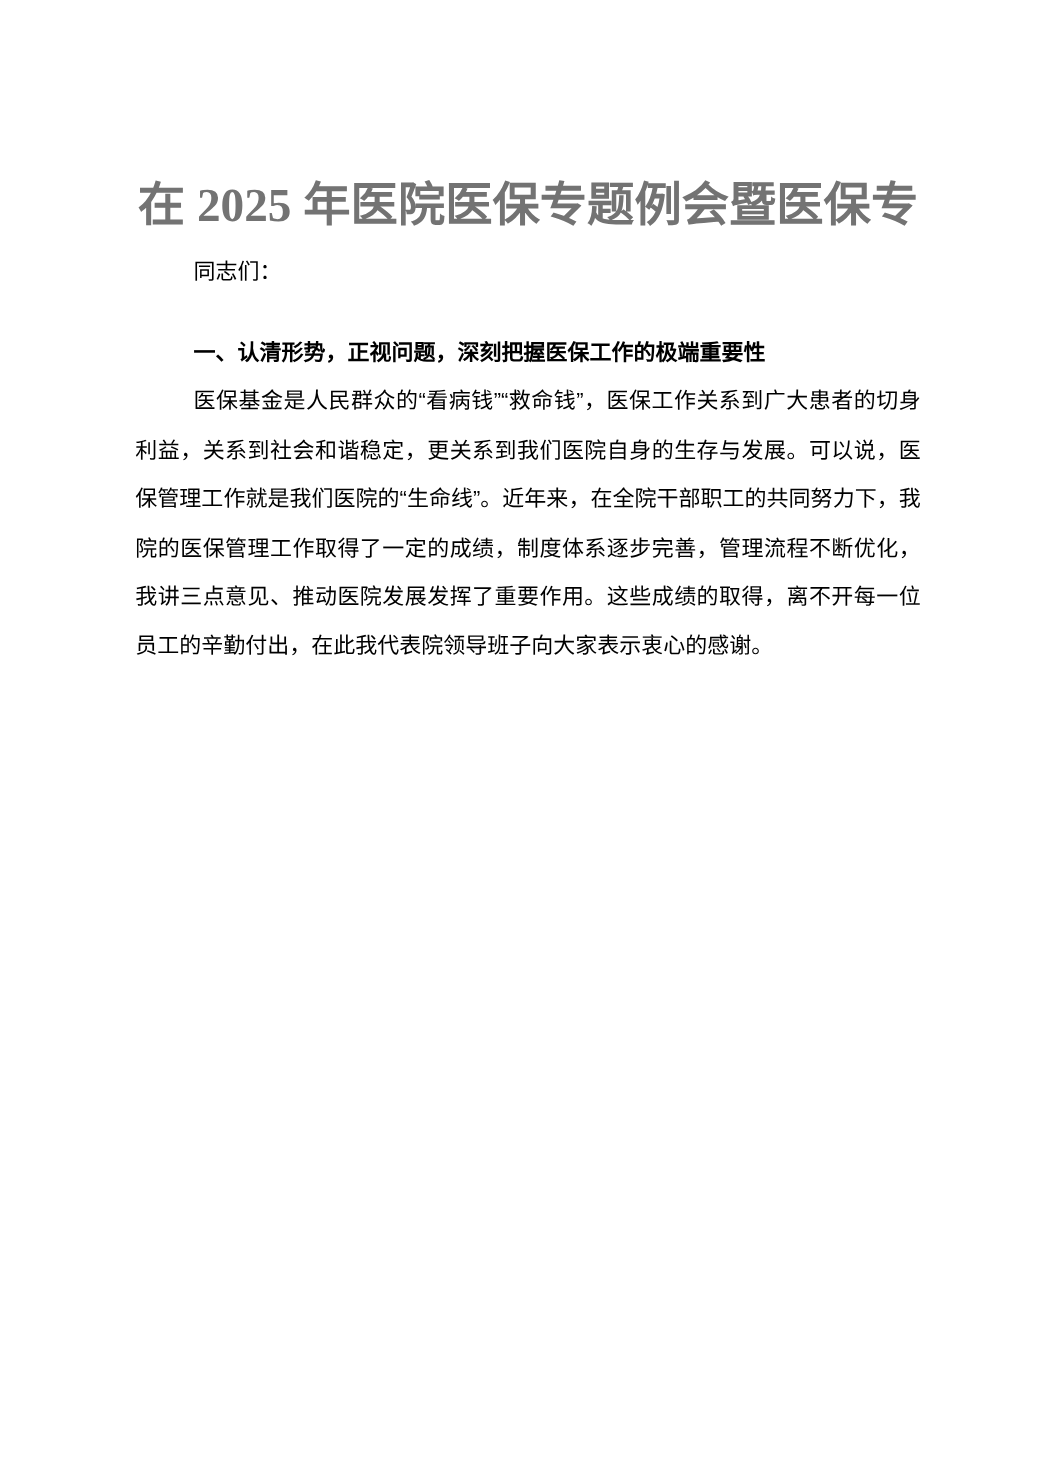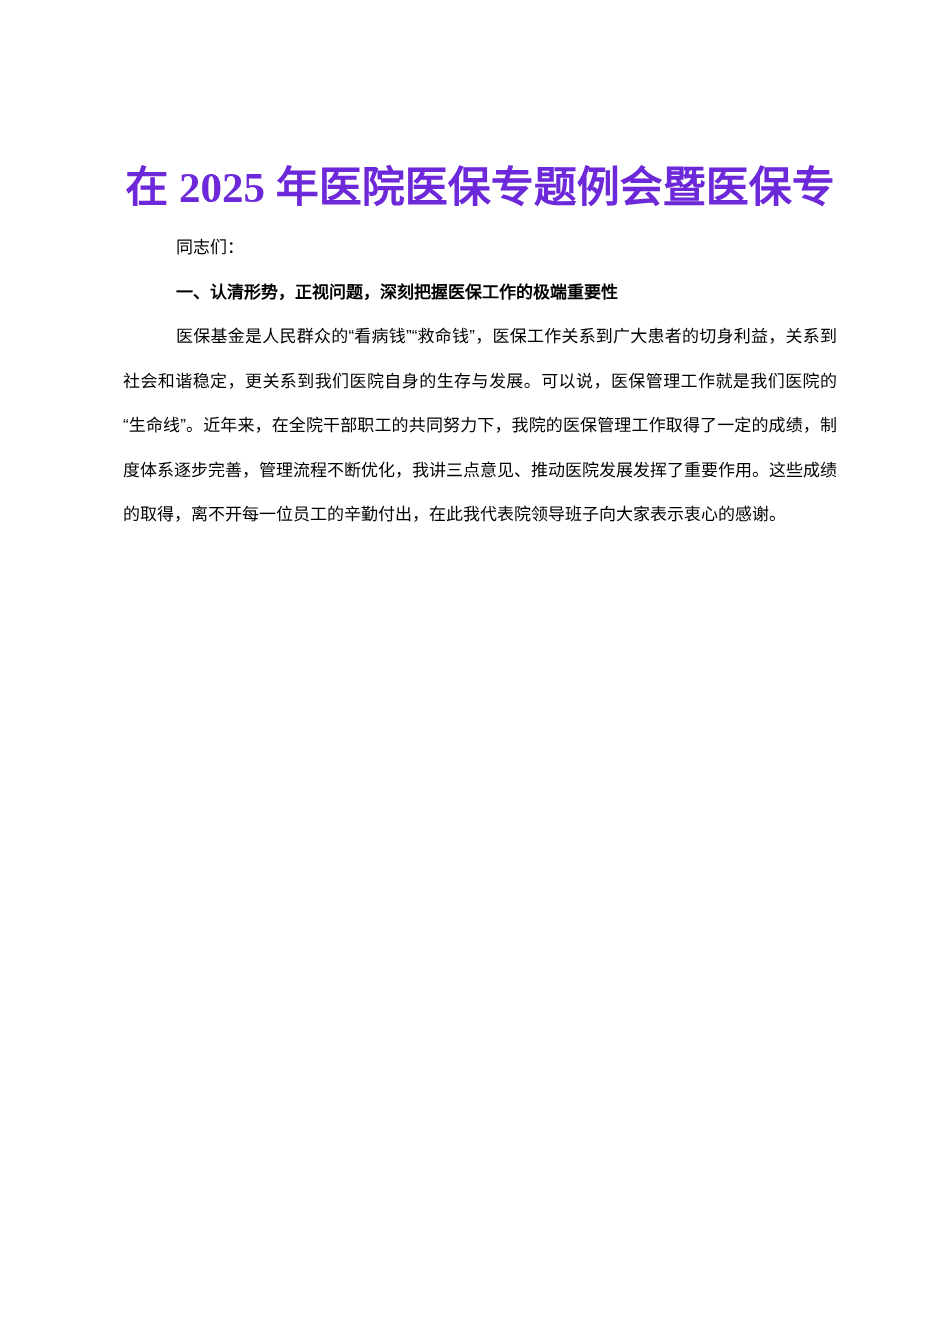--- a/index.html
+++ b/index.html
@@ -20,40 +20,41 @@
     padding: 160px 113px 0 123px;
     background: #ffffff;
   }
   .doc-title {
     margin: 0 0 10px 0;
     font-family: "Liberation Serif", "DejaVu Serif", serif;
     font-weight: bold;
     font-size: 43px;
     line-height: 56px;
     text-align: center;
-    color: #6d28d9;
+    color: #737373;
   }
   .title-line {
     display: block;
     white-space: nowrap;
   }
   .doc-body {
     font-family: "Liberation Sans", "DejaVu Sans", sans-serif;
-    font-size: 17px;
+    font-size: 20px;
     line-height: 44.5px;
     text-align: justify;
     color: #000000;
   }
   .para {
     margin: 0;
     padding: 0;
     text-indent: 53px;
   }
   .para.heading {
     font-weight: bold;
+    margin-top: 28px;
   }
 </style>
 </head>
 <body>
 
 <div class="page">
 
   <h1 class="doc-title">
     <span class="title-line">在 2025 年医院医保专题例会暨医保专</span>
   </h1>

